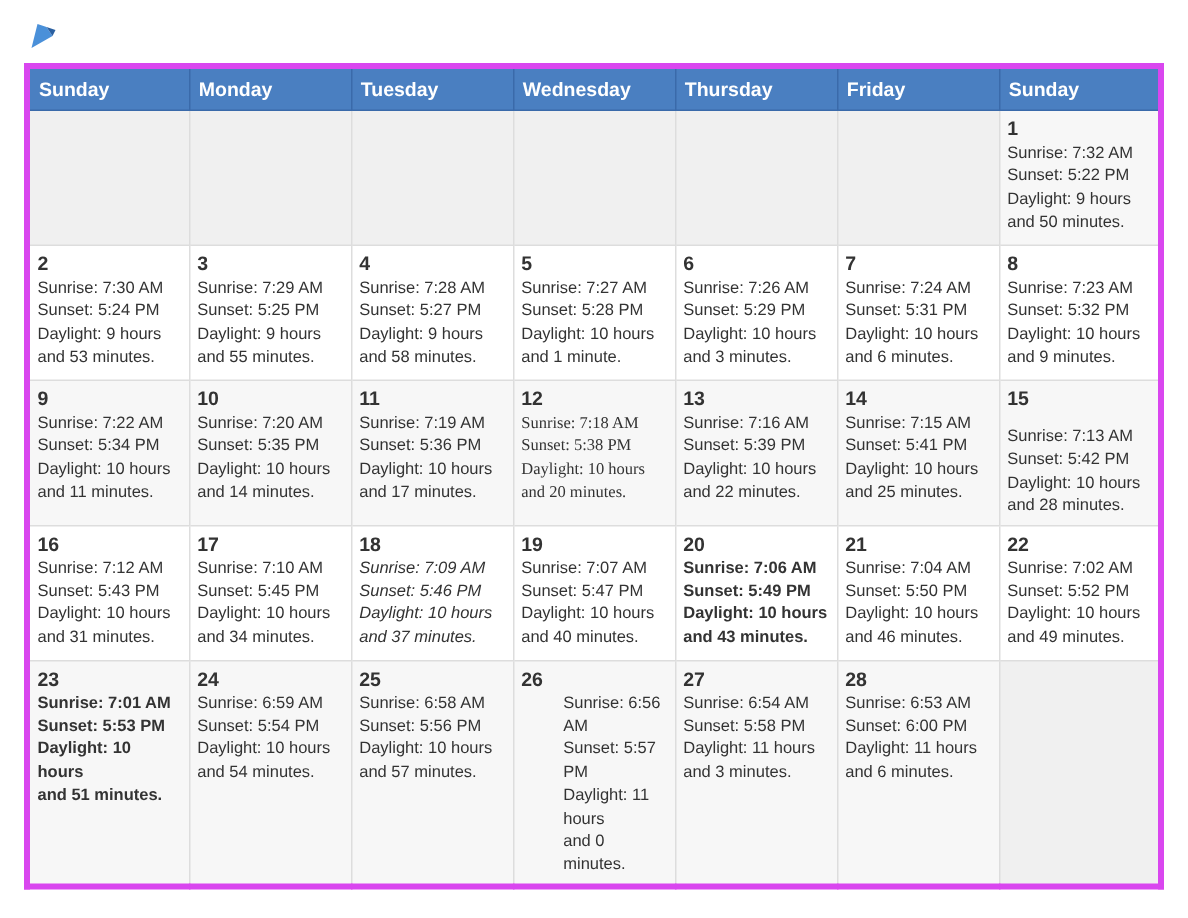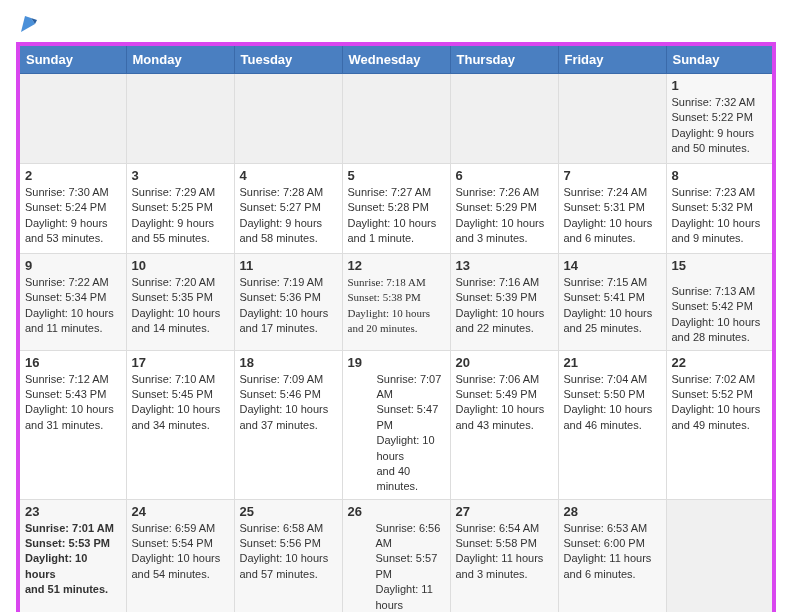--- a/index.html
+++ b/index.html
@@ -251,35 +251,35 @@
         </td>
         <td>
           <span class="day-number">17</span>
           <div class="day-info" style="white-space: pre-line;">Sunrise: 7:10 AM
 Sunset: 5:45 PM
 Daylight: 10 hours
 and 34 minutes.</div>
         </td>
         <td>
           <span class="day-number">18</span>
-          <div class="day-info" style="white-space: pre-line;">Sunrise: 7:09 AM
+          <div class="day-info" style="white-space: pre-line; font-style: italic;">Sunrise: 7:09 AM
 Sunset: 5:46 PM
 Daylight: 10 hours
 and 37 minutes.</div>
         </td>
         <td>
           <span class="day-number">19</span>
-          <div class="day-info" style="white-space: pre-line; margin-left: 29px;">Sunrise: 7:07 AM
+          <div class="day-info" style="white-space: pre-line;">Sunrise: 7:07 AM
 Sunset: 5:47 PM
 Daylight: 10 hours
 and 40 minutes.</div>
         </td>
         <td>
           <span class="day-number">20</span>
-          <div class="day-info" style="white-space: pre-line;">Sunrise: 7:06 AM
+          <div class="day-info" style="white-space: pre-line; font-weight: bold;">Sunrise: 7:06 AM
 Sunset: 5:49 PM
 Daylight: 10 hours
 and 43 minutes.</div>
         </td>
         <td>
           <span class="day-number">21</span>
           <div class="day-info" style="white-space: pre-line;">Sunrise: 7:04 AM
 Sunset: 5:50 PM
 Daylight: 10 hours
 and 46 minutes.</div>

